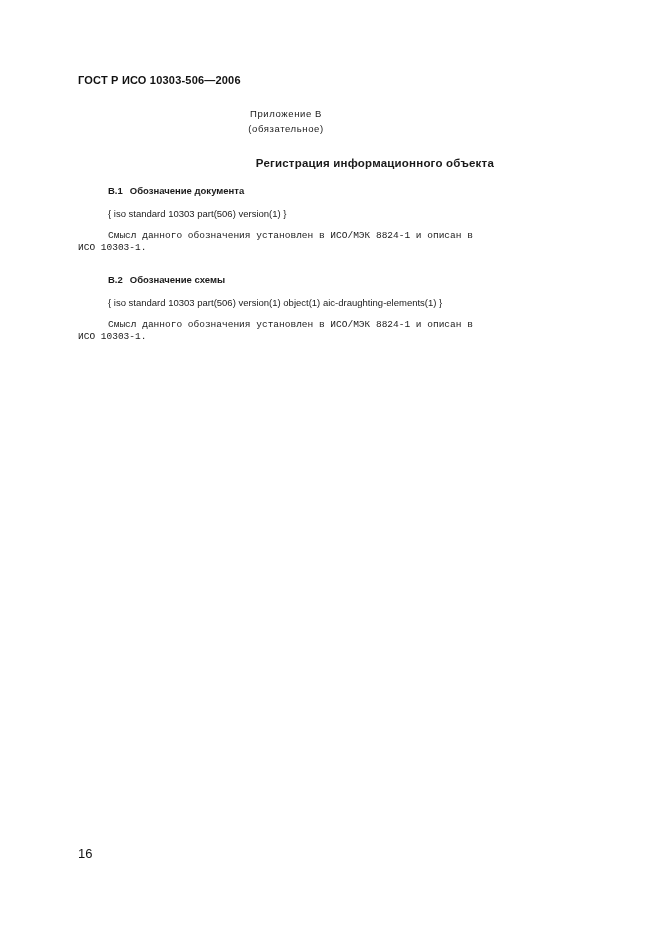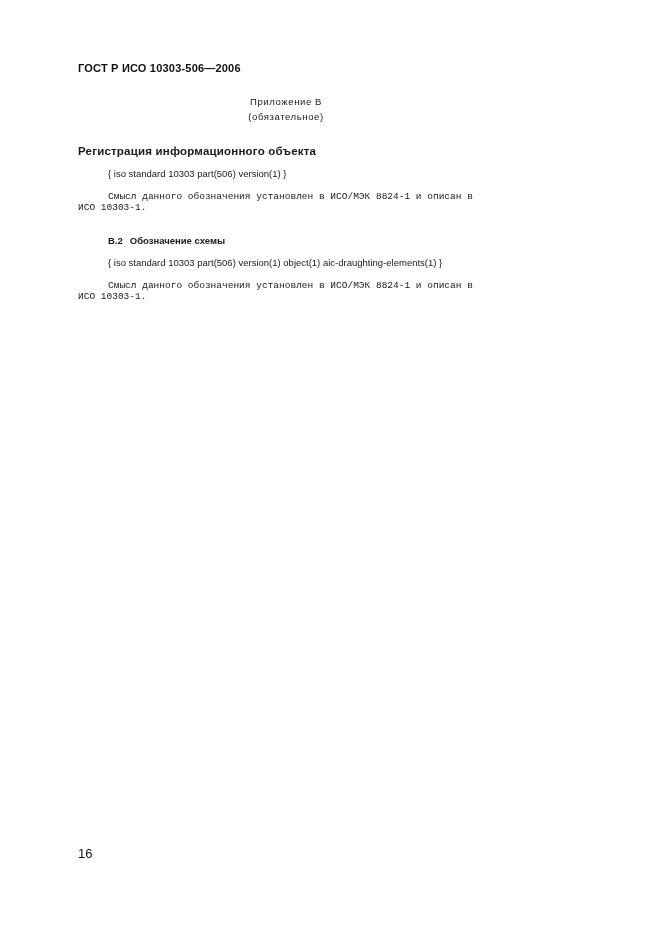--- a/index.html
+++ b/index.html
@@ -7,42 +7,42 @@
   body {
     font-family: "Liberation Sans", "DejaVu Sans", sans-serif;
     color: #1a1a1a;
   }
   .page {
     position: relative;
     width: 539px;
     height: 936px;
     background: #ffffff;
     overflow: hidden;
-    padding: 0 45px 0 78px;
+    padding: 12px 45px 0 78px;
   }
   .doc-header {
     margin-top: 62px;
     font-size: 11px;
     font-weight: bold;
     letter-spacing: 0.2px;
     color: #111;
   }
   .annex-block {
     margin-top: 20px;
     text-align: center;
   }
   .annex-label, .annex-type {
     font-size: 9.5px;
     font-weight: normal;
     line-height: 15px;
     letter-spacing: 0.6px;
   }
   .doc-title {
     margin-top: 21px;
-    text-align: left;
+    text-align: right;
     font-size: 11.5px;
     font-weight: bold;
     letter-spacing: 0.2px;
   }
   .section { margin: 0; }
   .section-heading {
     margin-top: 16px;
     padding-left: 30px;
     font-size: 9.5px;
     font-weight: bold;
@@ -85,20 +85,23 @@
   <div class="doc-header">ГОСТ Р ИСО 10303-506—2006</div>
 
   <div class="annex-block">
     <div class="annex-label">Приложение В</div>
     <div class="annex-type">(обязательное)</div>
   </div>
 
   <div class="doc-title">Регистрация информационного объекта</div>
 
   <div class="section">
+    <div class="section-heading">
+      <span class="num">В.1</span><span>Обозначение документа</span>
+    </div>
     <div class="code-line">{ iso standard 10303 part(506) version(1) }</div>
     <p class="note-par">Смысл данного обозначения установлен в ИСО/МЭК 8824-1 и описан в ИСО 10303-1.</p>
   </div>
 
   <div class="sec-gap"></div>
 
   <div class="section">
     <div class="section-heading">
       <span class="num">В.2</span><span>Обозначение схемы</span>
     </div>

